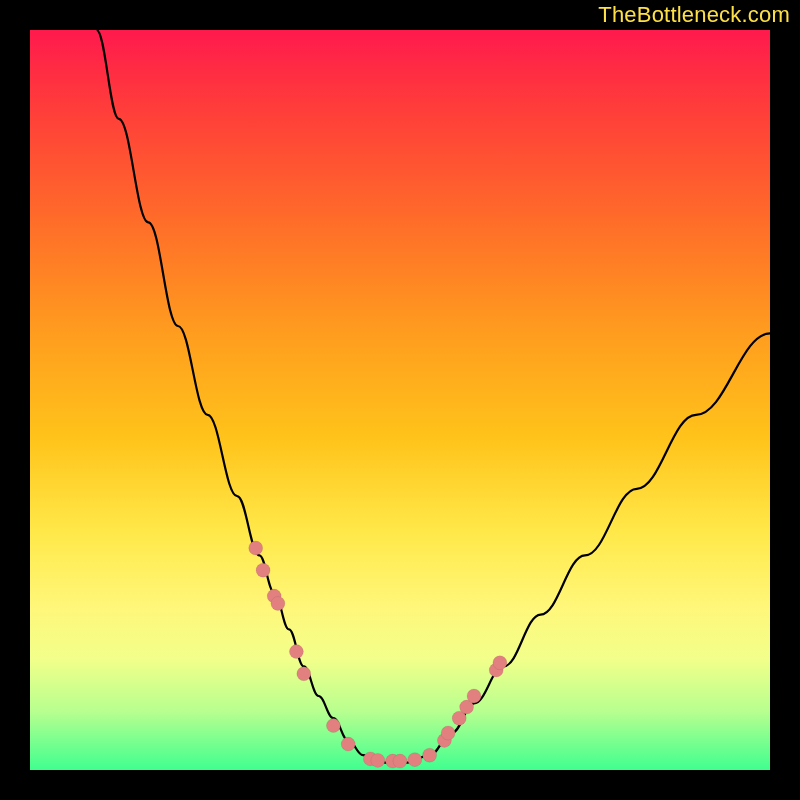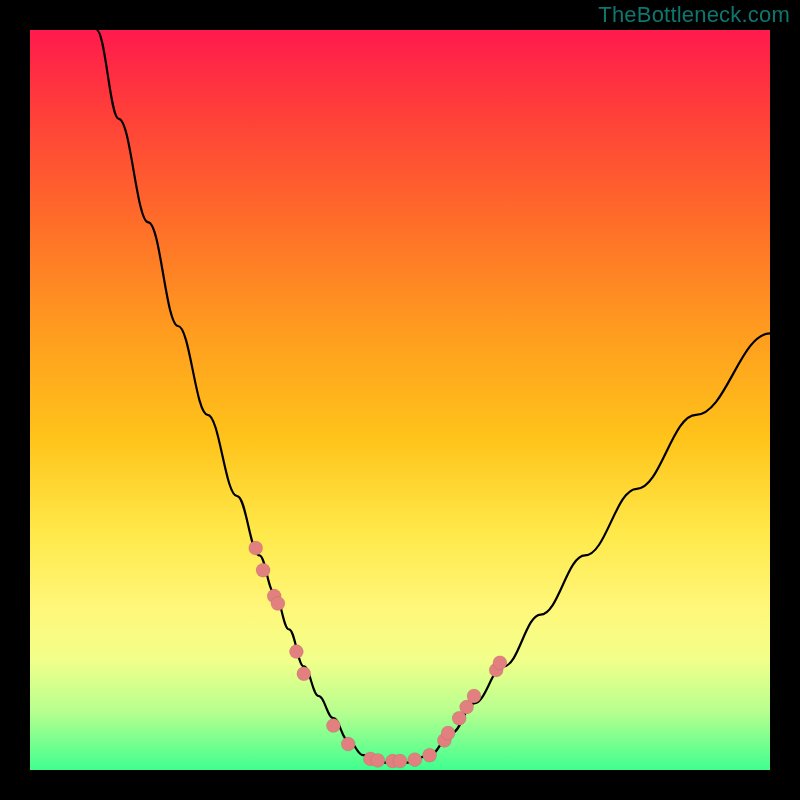--- a/index.html
+++ b/index.html
@@ -36,21 +36,21 @@
       #fff77a 78%,
       #f2ff8a 85%,
       #b8ff8f 92%,
       #3fff8f 100%
     );
   }
   .watermark {
     position: absolute;
     top: 2px;
     right: 10px;
-    color: #0f766e;
+    color: #fde047;
     font-size: 22px;
     font-weight: 500;
     z-index: 50;
     letter-spacing: 0.2px;
   }
   svg.curve {
     position: absolute;
     left: 0; top: 0;
     width: 740px;
     height: 740px;

